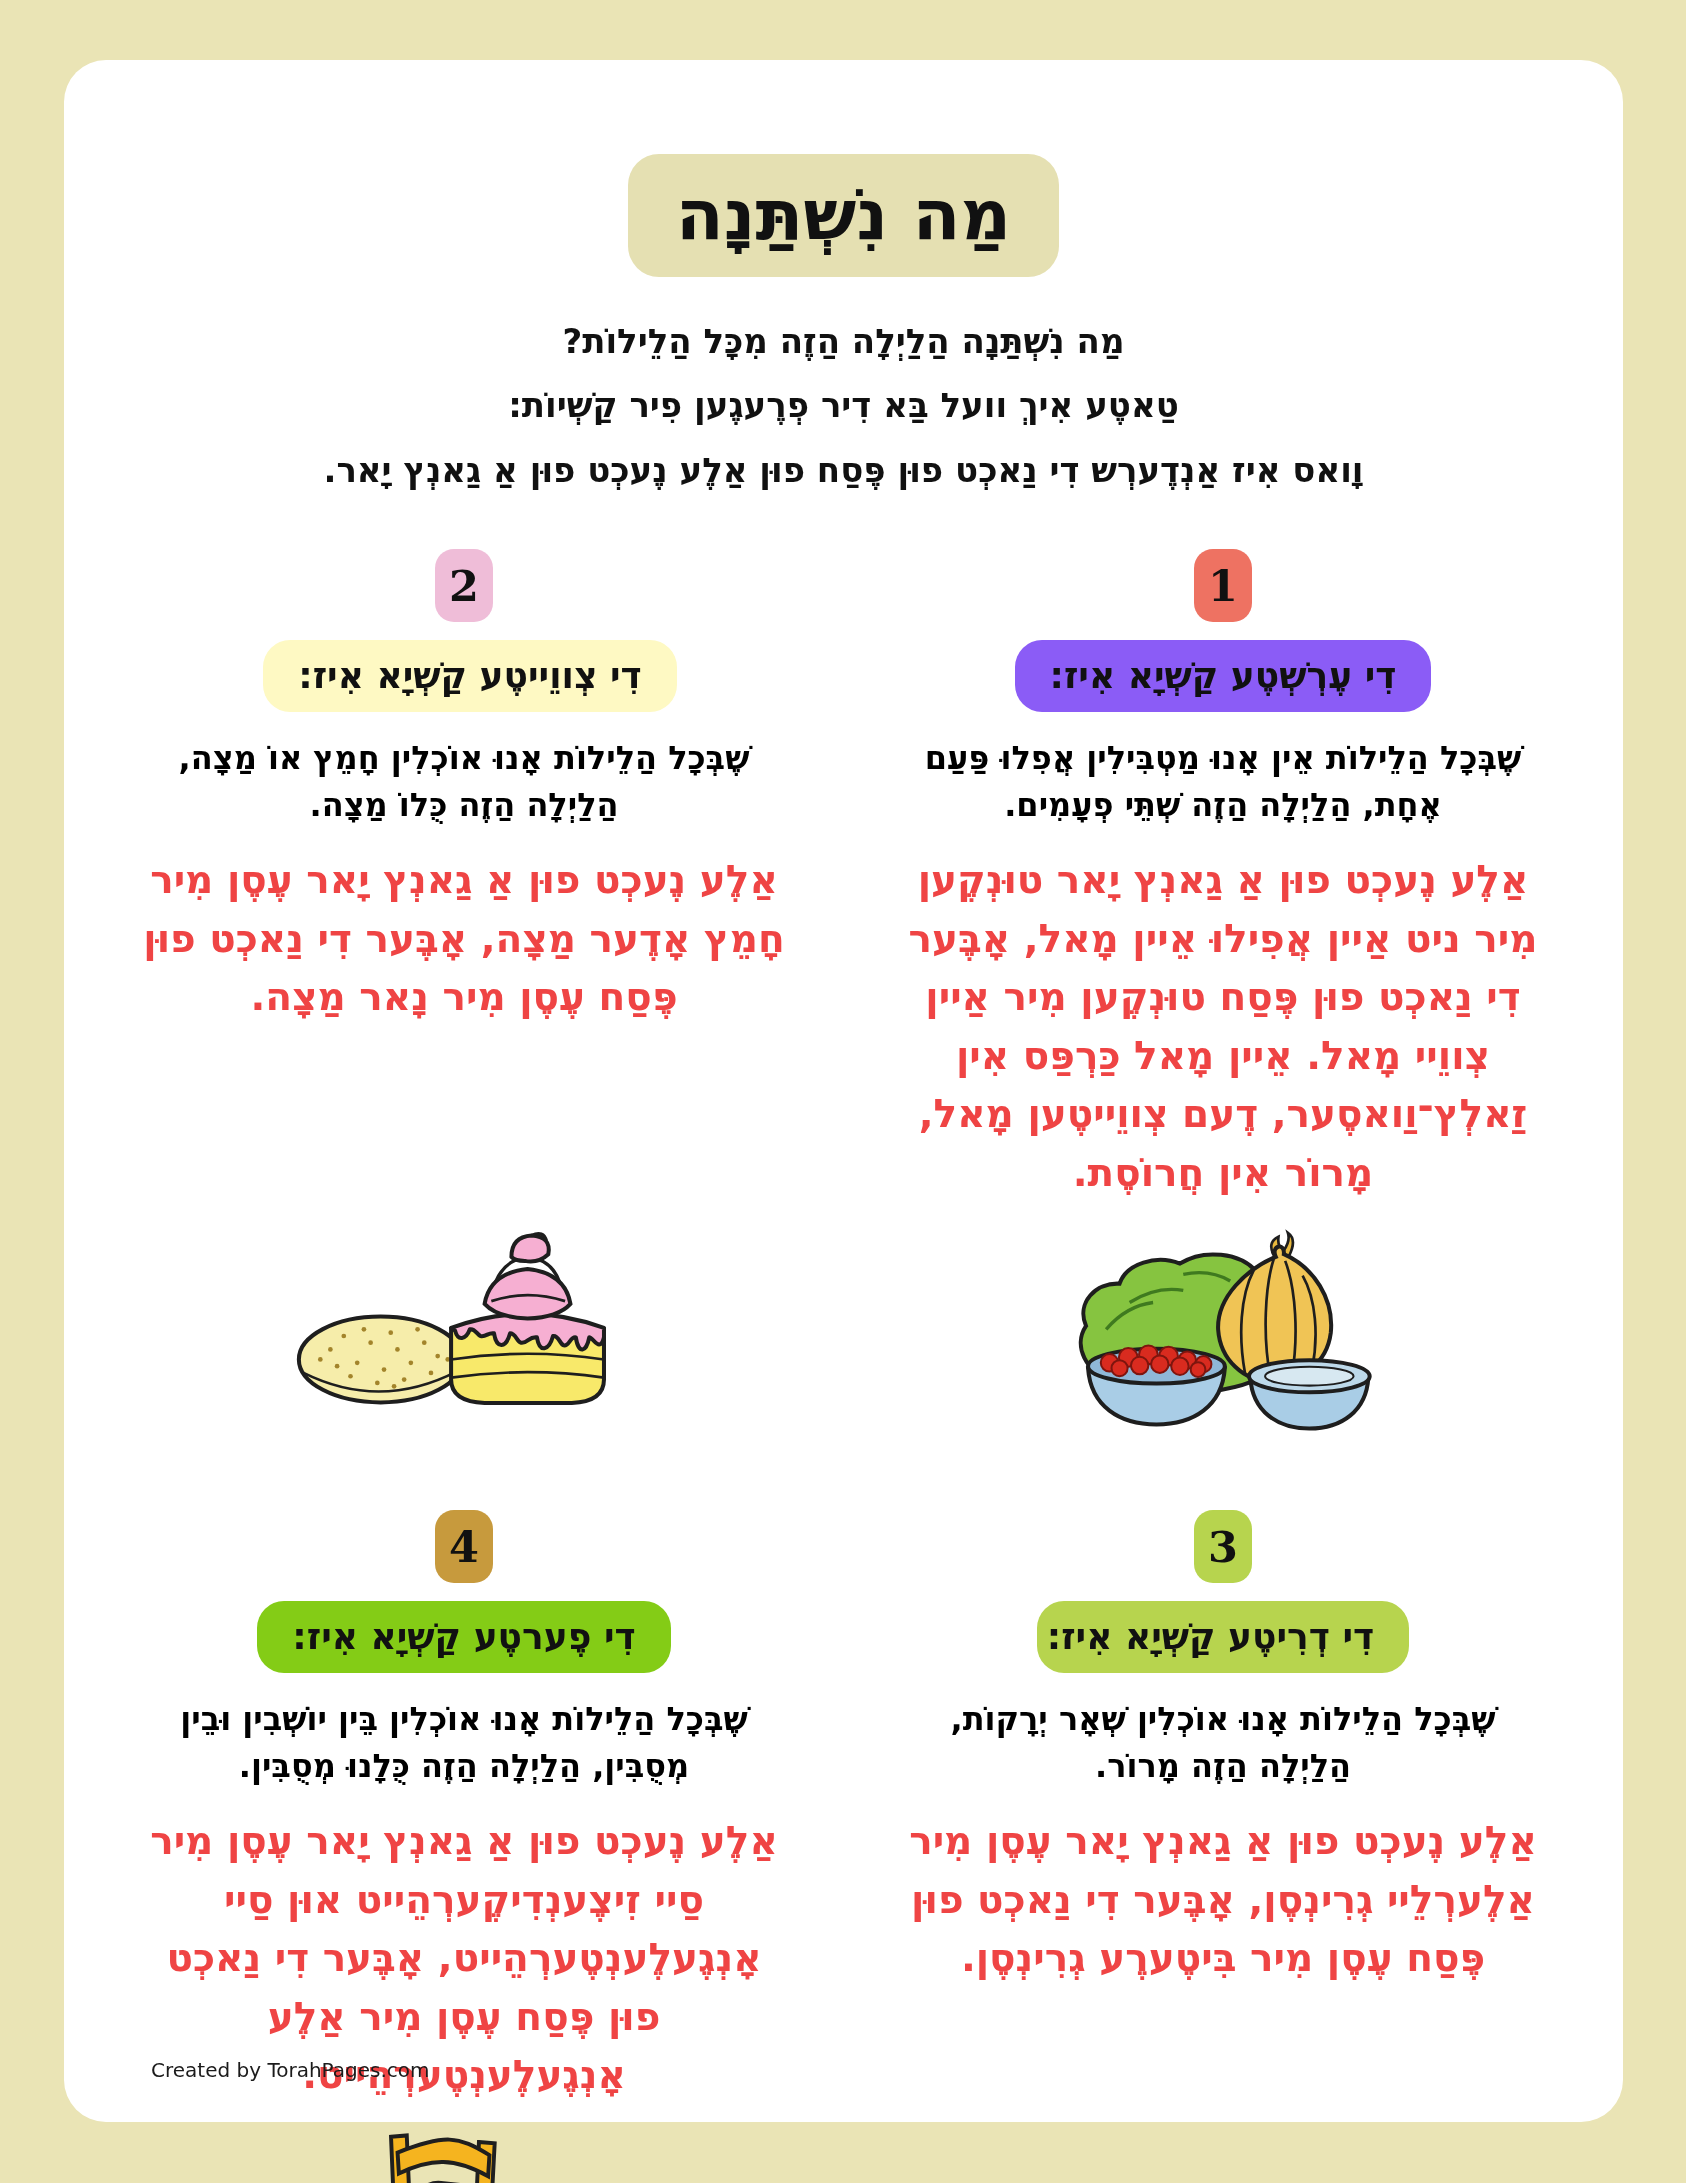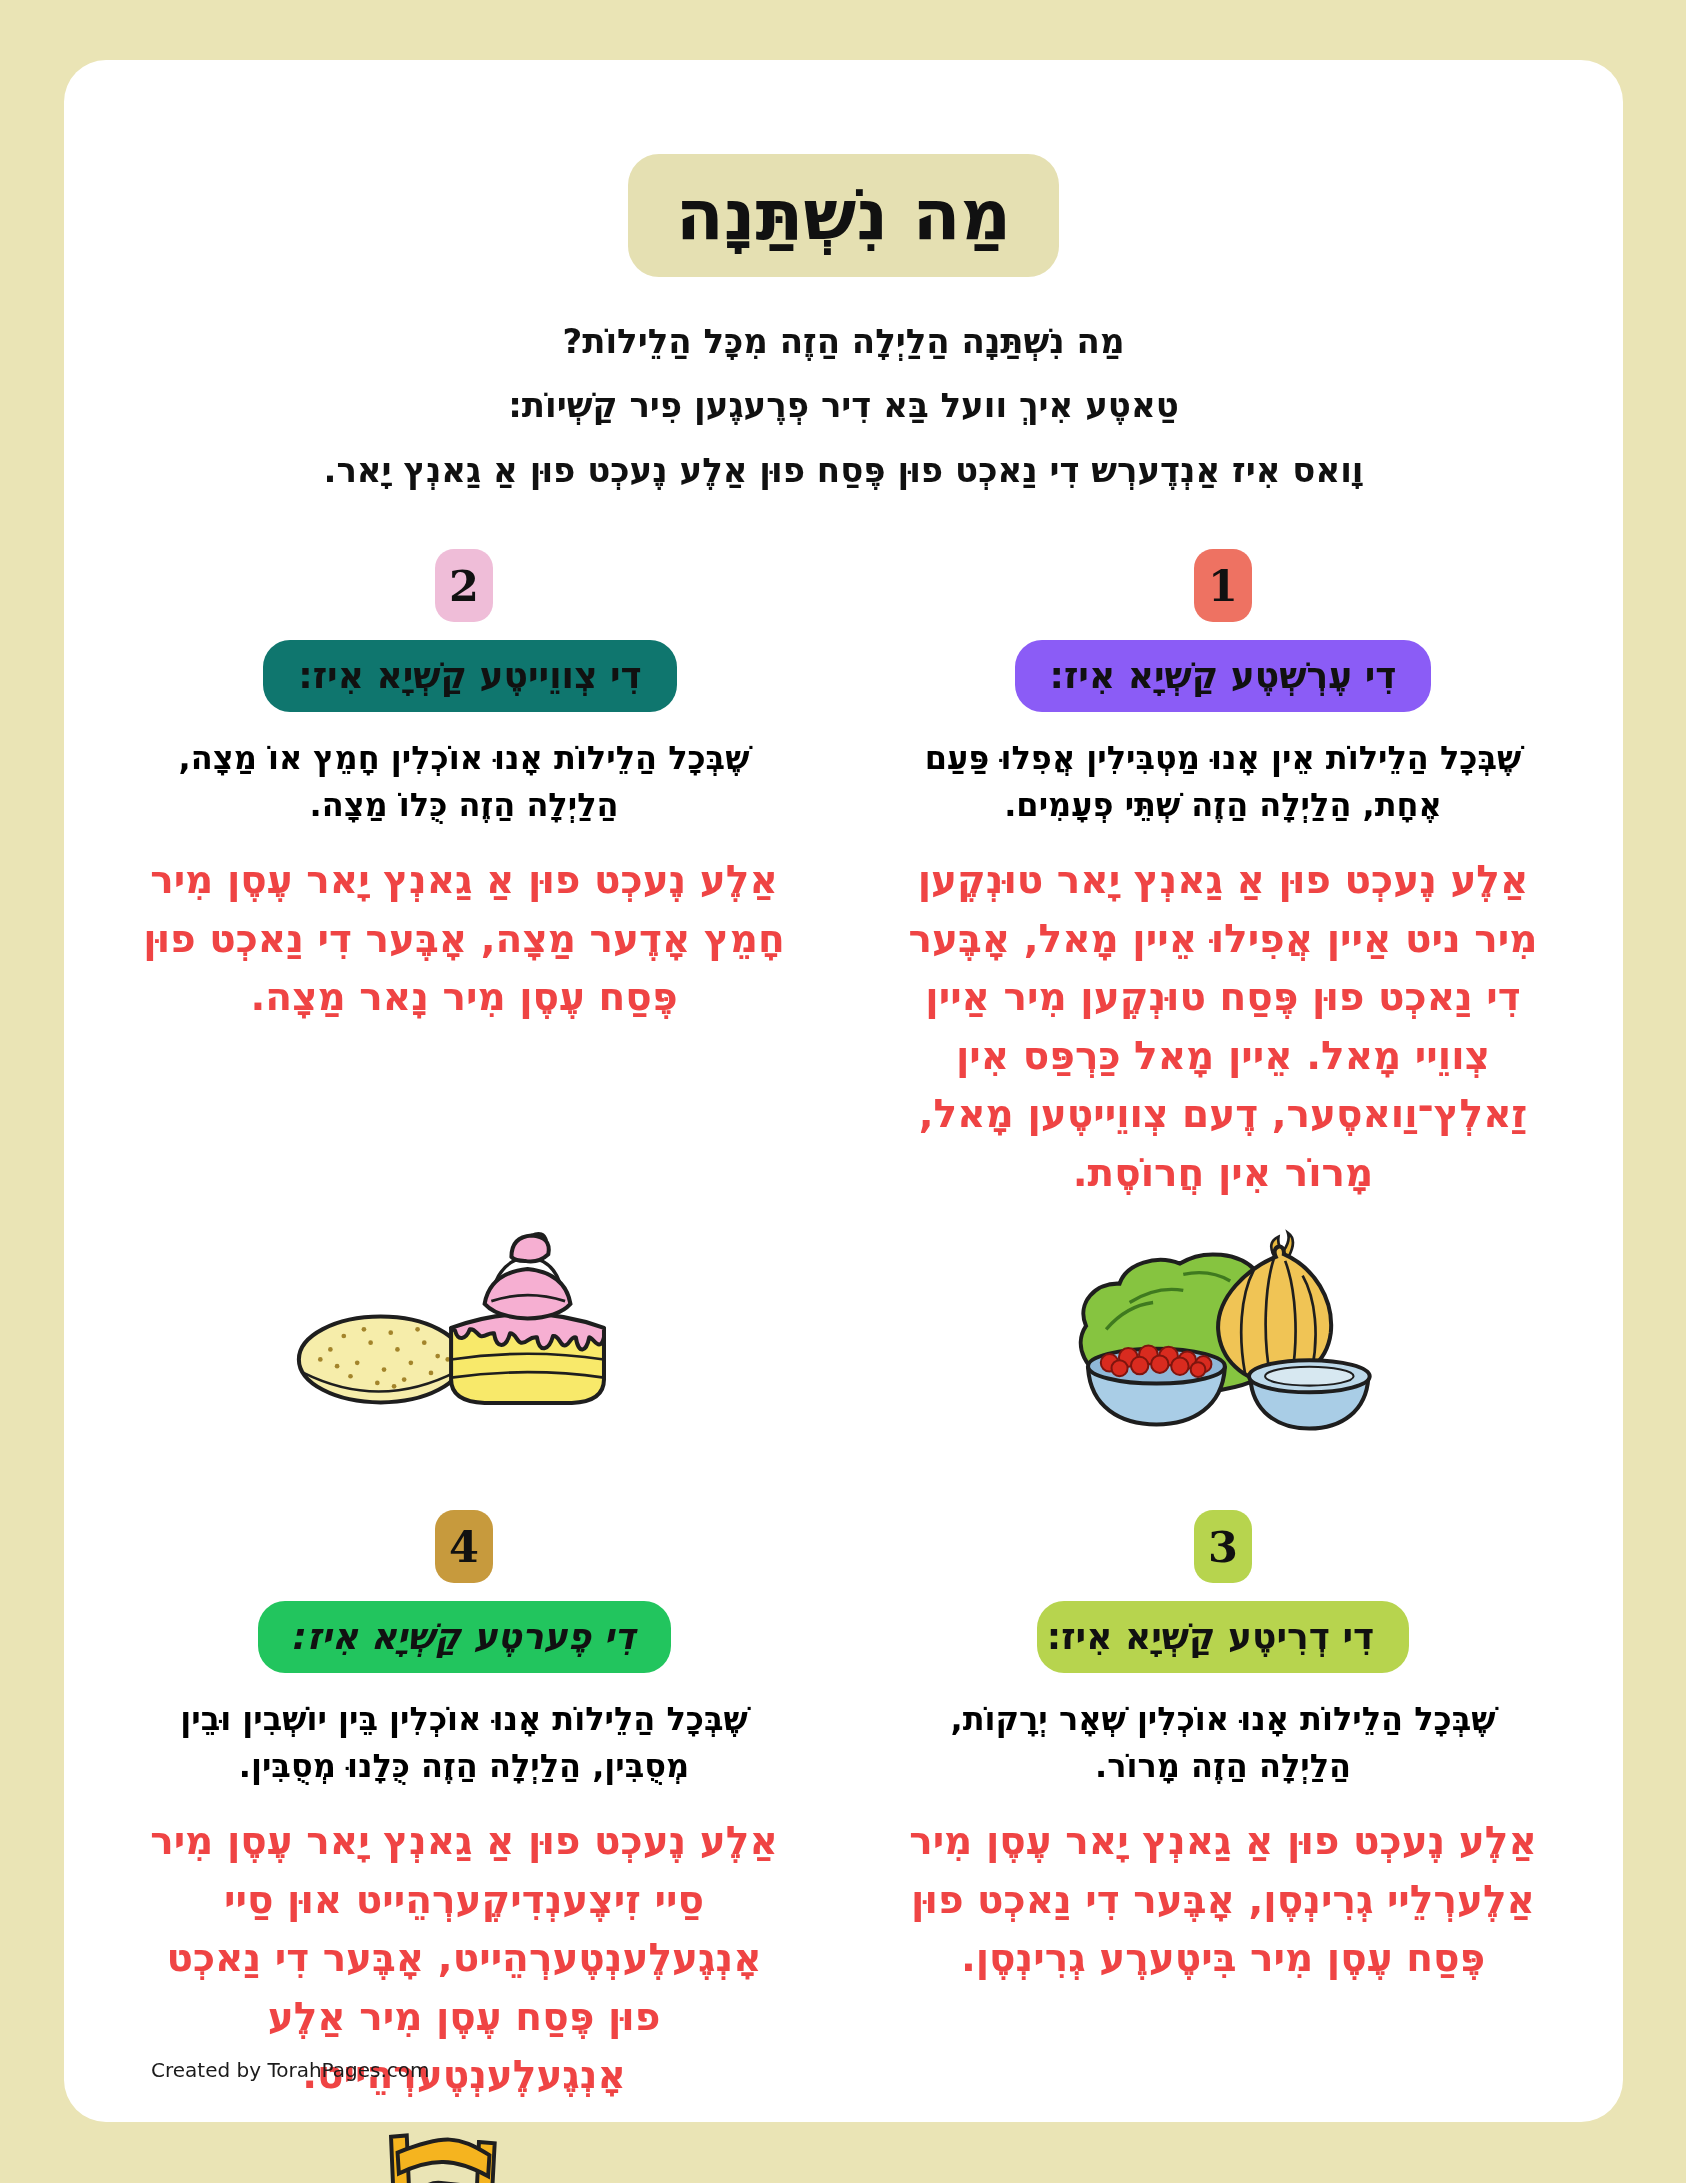--- a/index.html
+++ b/index.html
@@ -97,21 +97,21 @@
             </g>
             <path d="M300,232 C303,282 340,308 388,308 C436,308 473,282 476,232 Z" fill="#a9cde6" stroke="#1e1e1e" stroke-width="6"></path>
             <ellipse cx="388" cy="230" rx="90" ry="24" fill="#bdd9ea" stroke="#1e1e1e" stroke-width="6"></ellipse>
             <ellipse cx="388" cy="230" rx="66" ry="14" fill="#d7e8f1" stroke="#1e1e1e" stroke-width="3"></ellipse>
           </svg>
         </div>
       </div>
 
       <div class="section">
         <div class="badge" style="background-color: rgb(239, 189, 216);">2</div>
-        <div class="sec-title" style="background-color: #0f766e; margin-left: 12px;">דִי צְווֵייטֶע קַשְׁיָא אִיז:</div>
+        <div class="sec-title" style="background-color: #fef9c3; margin-left: 12px;">דִי צְווֵייטֶע קַשְׁיָא אִיז:</div>
         <div class="question">שֶׁבְּכָל הַלֵילוֹת אָנוּ אוֹכְלִין חָמֵץ אוֹ מַצָה, הַלַיְלָה הַזֶה כֻּלוֹ מַצָה.</div>
         <div class="answer">אַלֶע נֶעכְט פוּן אַ גַאנְץ יָאר עֶסֶן מִיר חָמֵץ אָדֶער מַצָה, אָבֶּער דִי נַאכְט פוּן פֶּסַח עֶסֶן מִיר נָאר מַצָה.</div>
         <div class="illo">
           <svg width="349" height="228" viewBox="0 0 520 340" aria-hidden="true">
             <ellipse cx="135" cy="205" rx="122" ry="64" fill="#f6edaa" stroke="#1e1e1e" stroke-width="6"></ellipse>
             <path d="M20,225 Q135,282 250,222" fill="none" stroke="#1e1e1e" stroke-width="4"></path>
             <g fill="#a3842b">
               <circle cx="60" cy="190" r="3.5"></circle>
                 <circle cx="80" cy="170" r="3.5"></circle>
                 <circle cx="100" cy="210" r="3.5"></circle>
@@ -178,21 +178,21 @@
                 <path d="M220,135 C260,150 300,150 345,132"></path>
                   <path d="M250,160 C285,172 320,170 352,152"></path>
               </g>
             </g>
           </svg>
         </div>
       </div>
 
       <div class="section">
         <div class="badge" style="background-color: rgb(199, 154, 61);">4</div>
-        <div class="sec-title" style="background-color: #22c55e; font-style: italic;">דִי פֶערטֶע קַשְׁיָא אִיז:</div>
+        <div class="sec-title" style="background-color: #84cc16;">דִי פֶערטֶע קַשְׁיָא אִיז:</div>
         <div class="question">שֶׁבְּכָל הַלֵילוֹת אָנוּ אוֹכְלִין בֵּין יוֹשְׁבִין וּבֵין מְסֻבִּין, הַלַיְלָה הַזֶה כֻּלָנוּ מְסֻבִּין.</div>
         <div class="answer">אַלֶע נֶעכְט פוּן אַ גַאנְץ יָאר עֶסֶן מִיר סַיי זִיצֶענְדִיקֶערְהֵייט אוּן סַיי אָנְגֶעלֶענְטֶערְהֵייט, אָבֶּער דִי נַאכְט פוּן פֶּסַח עֶסֶן מִיר אַלֶע אָנְגֶעלֶענְטֶערְהֵייט.</div>
         <div class="illo">
           <svg width="309" height="269" viewBox="0 0 460 410" aria-hidden="true">
             <g fill="#f5b41f" stroke="#1f1f1f" stroke-width="6">
               <path d="M118,18 L142,16 L152,252 L128,256 Z"></path>
               <path d="M252,26 L276,28 L264,254 L242,252 Z"></path>
               <path d="M128,42 C200,14 220,16 268,46 L266,78 C215,50 180,50 130,74 Z"></path>
               <path d="M133,148 L258,150 L256,172 L135,170 Z"></path>
             </g>

